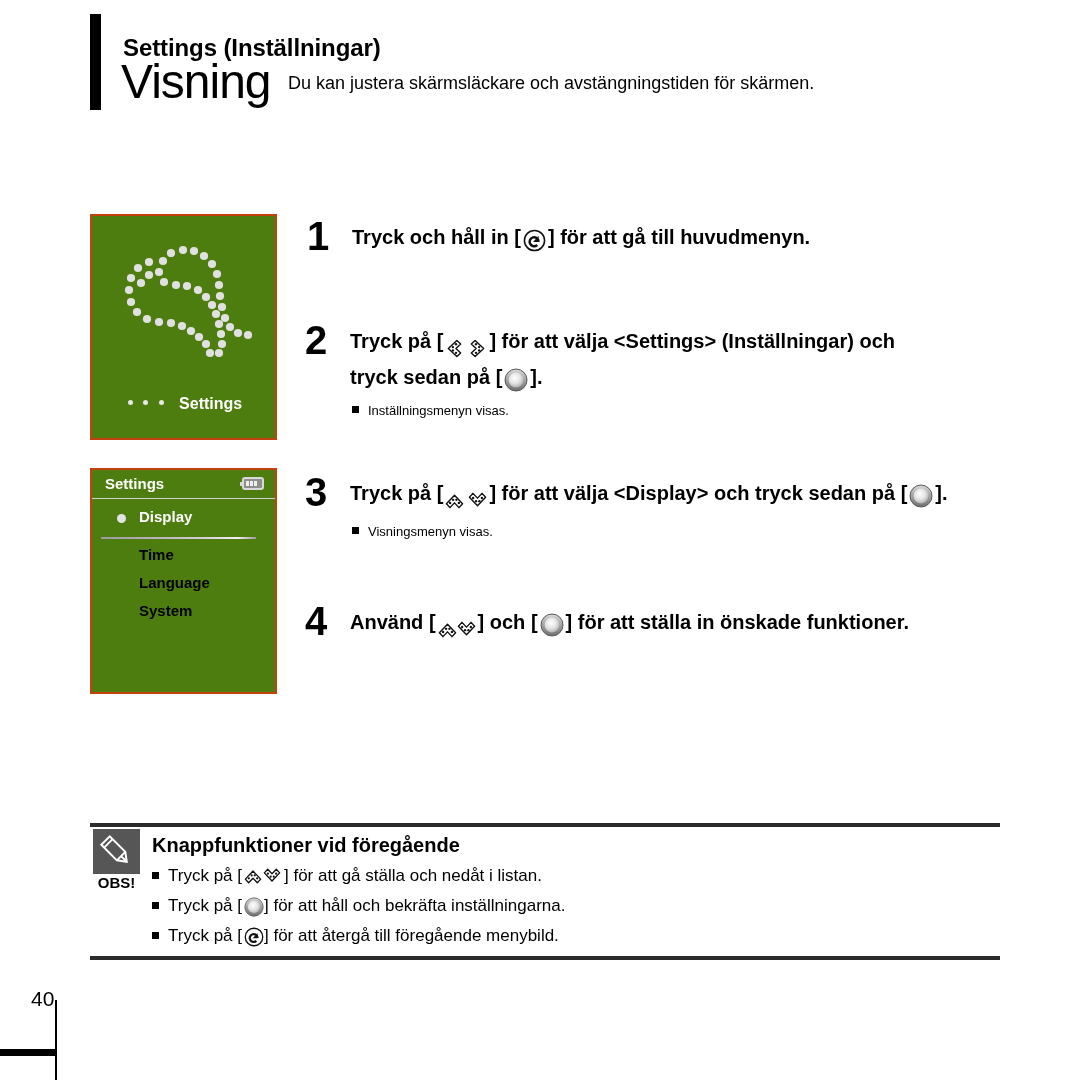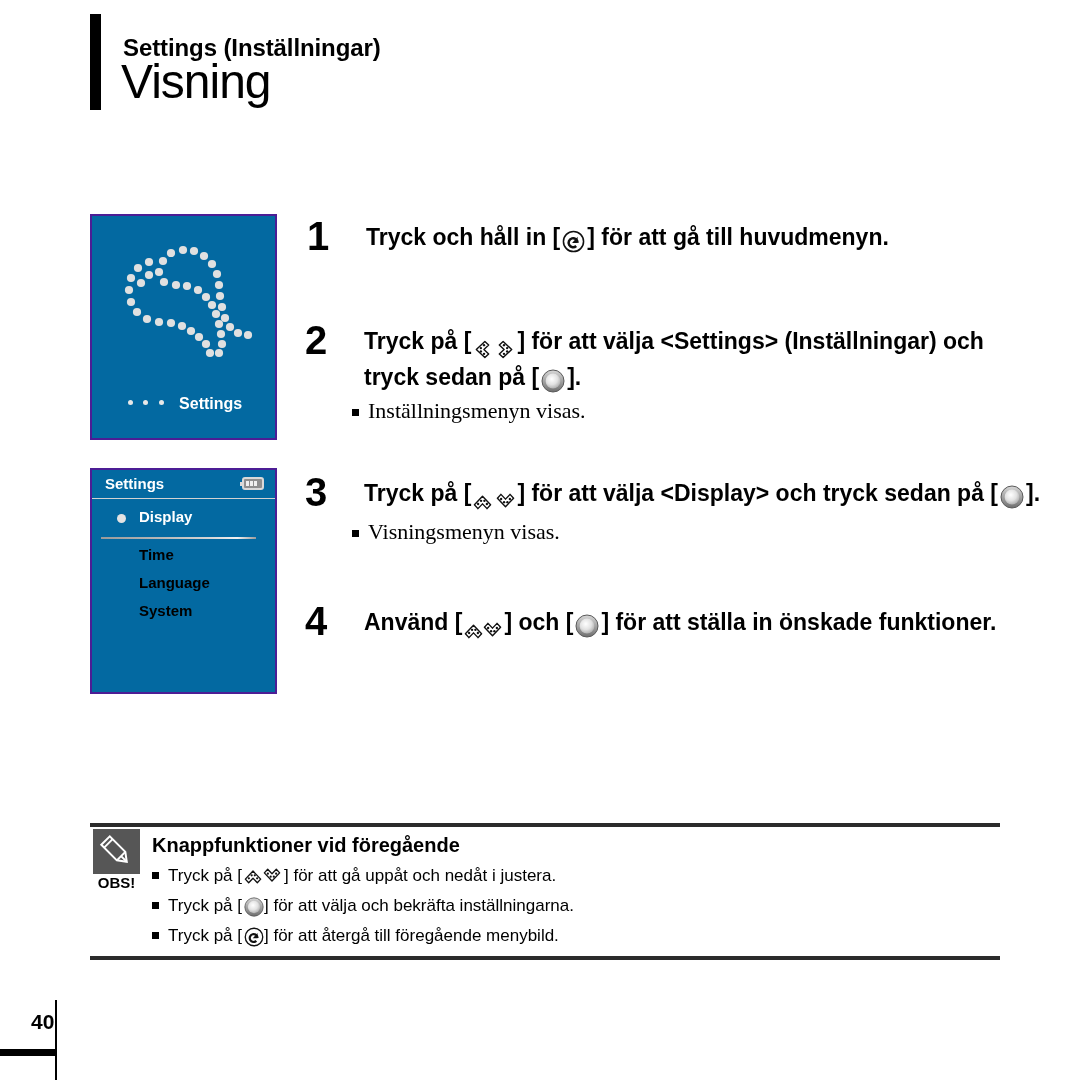--- a/index.html
+++ b/index.html
@@ -49,22 +49,22 @@
     position: absolute;
     left: 288px; top: 73px;
     font-size: 18px;
     font-weight: normal;
     white-space: nowrap;
   }
 
   
   .device-screen {
     position: absolute;
-    background: #0369a1;
-    border: 2px solid #4c1d95;
+    background: #4d7c0f;
+    border: 2px solid #c2410c;
     box-sizing: border-box;
   }
   #screen-settings-icon {
     left: 90px; top: 214px;
     width: 187px; height: 226px;
   }
   #screen-settings-menu {
     left: 90px; top: 468px;
     width: 187px; height: 226px;
   }
@@ -176,32 +176,30 @@
   
   #steps { position: absolute; left: 0; top: 0; width: 1080px; height: 1080px; }
   .step-num {
     position: absolute;
     font-size: 40px;
     font-weight: bold;
     line-height: 40px;
   }
   .step-body {
     position: absolute;
-    font-size: 23px;
+    font-size: 20px;
     font-weight: bold;
     line-height: 36px;
-    margin-left: 14px;
   }
   .step-note {
     position: absolute;
-    font-size: 22px;
+    font-size: 13px;
     font-weight: normal;
     line-height: 22px;
     white-space: nowrap;
-    font-family: Liberation Serif, serif;
   }
   .sq-bullet {
     display: inline-block;
     width: 7px; height: 7px;
     background: #000;
     margin-right: 9px;
     vertical-align: 2px;
   }
 
   
@@ -251,23 +249,23 @@
     position: absolute;
     left: 152px;
     font-size: 17px;
     font-weight: normal;
     white-space: nowrap;
   }
 
   
   #page-number {
     position: absolute;
-    left: 31px; top: 1010px;
+    left: 31px; top: 987px;
     font-size: 21px;
-    font-weight: bold;
+    font-weight: normal;
   }
   #footer-bar {
     position: absolute;
     left: 0px; top: 1049px;
     width: 57px; height: 7px;
     background: #000;
   }
   #footer-vrule {
     position: absolute;
     left: 55px; top: 1000px;
@@ -275,20 +273,21 @@
     background: #000;
   }
 </style>
 </head>
 <body>
 
 <div id="header">
   <div id="header-bar"></div>
   <div id="header-kicker">Settings (Inställningar)</div>
   <div id="header-title">Visning</div>
+  <div id="header-desc">Du kan justera skärmsläckare och avstängningstiden för skärmen.</div>
 </div>
 
 <div class="device-screen" id="screen-settings-icon">
   <div id="wrench-wrap">
     <svg id="wrench-svg" width="150" height="140" viewBox="0 0 150 140" aria-hidden="true">
       <g fill="#e0e0e0">
         <circle cx="74" cy="16" r="4.1"></circle>
           <circle cx="85" cy="17" r="4.1"></circle>
         <circle cx="62" cy="19" r="4.1"></circle>
           <circle cx="95" cy="22" r="4.1"></circle>
@@ -510,30 +509,30 @@
         <circle cx="14.6" cy="12.6" r="1.25" fill="#111"></circle>
       </svg>
     </span><span class="btn-icon icon-chev pad-r">
       <svg width="18" height="18" viewBox="0 0 20 20" aria-hidden="true">
         <path d="M1.5 6.5 L10 15.5 L18.5 6.5 L14.8 2.5 L10 7.5 L5.2 2.5 Z" fill="#fff" stroke="#111" stroke-width="1.5" stroke-linejoin="round"></path>
         <circle cx="5.4" cy="7.4" r="1.25" fill="#111"></circle>
         <circle cx="8.5" cy="10.7" r="1.25" fill="#111"></circle>
         <circle cx="12" cy="10.7" r="1.25" fill="#111"></circle>
         <circle cx="14.6" cy="7.4" r="1.25" fill="#111"></circle>
       </svg>
-    </span><span>] för att gå uppåt och nedåt i justera.</span>
+    </span><span>] för att gå ställa och nedåt i listan.</span>
   </div>
 
   <div class="note-line" style="top:896px">
     <span class="sq-bullet"></span><span>Tryck på  [</span><span class="btn-icon icon-select pad-l" style="width:20px;height:20px">
       <svg width="20" height="20" viewBox="0 0 24 24" aria-hidden="true">
         <circle cx="12" cy="12" r="11" fill="url(#ringGrad2)" stroke="#5a5a5a" stroke-width="1"></circle>
         <circle cx="12" cy="12" r="7.4" fill="url(#selGrad2)"></circle>
       </svg>
-    </span><span>] för att välja och bekräfta inställningarna.</span>
+    </span><span>] för att håll och bekräfta inställningarna.</span>
   </div>
 
   <div class="note-line" style="top:926px">
     <span class="sq-bullet"></span><span>Tryck på  [</span><span class="btn-icon icon-return pad-l" style="width:20px;height:20px">
       <svg width="20" height="20" viewBox="0 0 24 24" aria-hidden="true">
         <circle cx="12" cy="12" r="10.5" fill="#fff" stroke="#111" stroke-width="1.6"></circle>
         <path d="M16.3 13.2a4.7 4.7 0 1 0-1.5 3.5" fill="none" stroke="#111" stroke-width="2.6"></path>
         <path d="M16.3 7.1 L16.3 13.6 L10.5 13.6 Z" fill="#111"></path>
       </svg>
     </span><span>] för att återgå till föregående menybild.</span>

